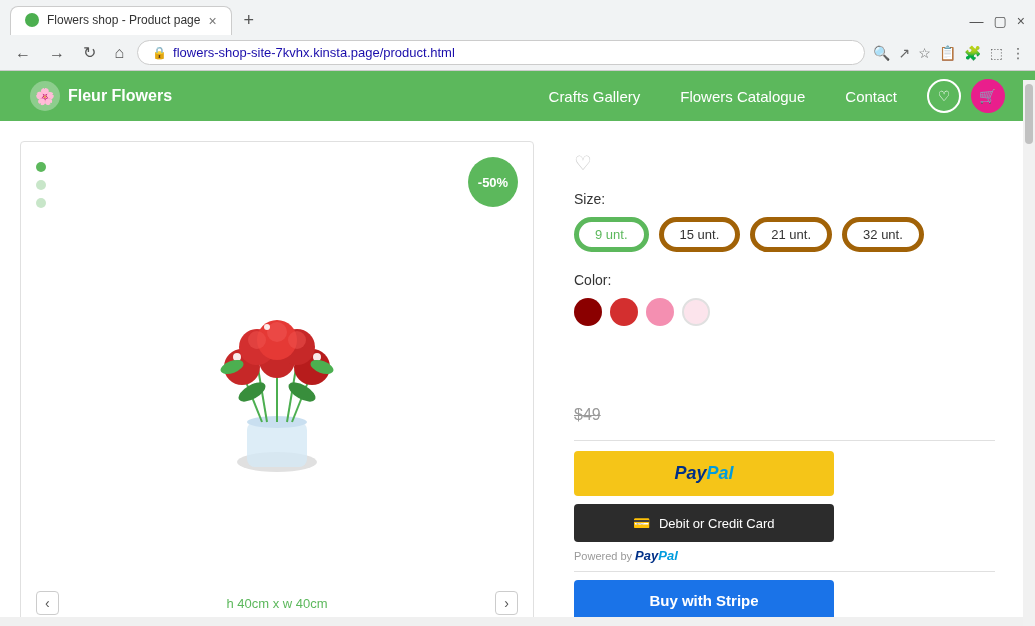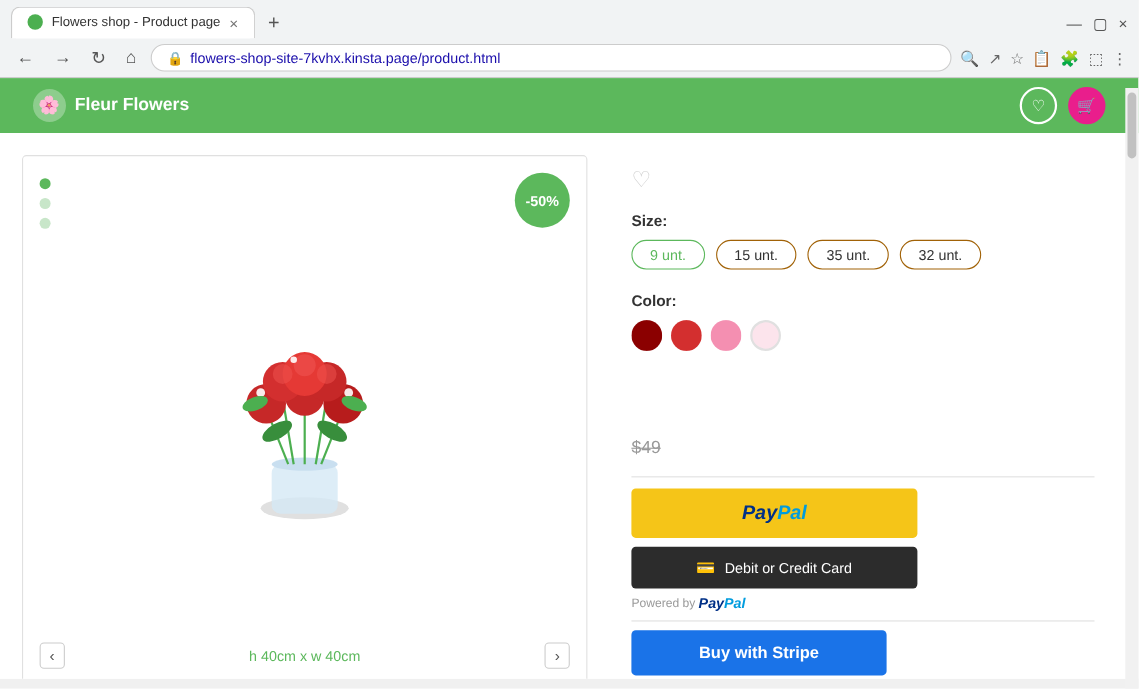--- a/index.html
+++ b/index.html
@@ -51,23 +51,23 @@
     .image-nav { position: absolute; bottom: 15px; left: 15px; right: 15px; display: flex; justify-content: space-between; align-items: center; }
     .img-nav-btn { background: none; border: 1px solid #ccc; border-radius: 4px; padding: 3px 8px; font-size: 14px; cursor: pointer; color: #555; }
     .image-dims { color: #5cb85c; font-size: 13px; }
 
     
     .product-info { flex: 1; padding: 10px 20px; }
     .product-title-row { display: flex; align-items: center; justify-content: space-between; margin-bottom: 16px; }
     .product-title { font-size: 28px; font-weight: 400; color: #333; }
     .wishlist-icon { color: #ccc; font-size: 20px; cursor: pointer; }
 
-    .section-label { font-size: 14px; font-weight: bold; color: #333; margin-bottom: 10px; }
+    .section-label { font-size: 14px; font-weight: normal; color: #333; margin-bottom: 10px; }
     .size-options { display: flex; gap: 10px; margin-bottom: 20px; }
-    .size-btn { border: 1px solid #a16207; border-radius: 20px; padding: 5px 16px; font-size: 13px; cursor: pointer; background: white; color: #333; }
+    .size-btn { border: 5px solid #a16207; border-radius: 20px; padding: 5px 16px; font-size: 13px; cursor: pointer; background: white; color: #333; }
     .size-btn-active { border-color: #5cb85c; color: #5cb85c; background: white; }
 
     .color-delivery-row { display: flex; gap: 60px; margin-bottom: 20px; flex-direction: column; }
     .color-section {}
     .color-swatches { display: flex; gap: 8px; margin-top: 8px; }
     .swatch { width: 28px; height: 28px; border-radius: 50%; cursor: pointer; border: 2px solid transparent; }
     .swatch-dark-red { background: #8b0000; }
     .swatch-red { background: #d32f2f; }
     .swatch-pink { background: #f48fb1; }
     .swatch-light-pink { background: #fce4ec; border: 2px solid #e0e0e0; }
@@ -88,21 +88,21 @@
     .paypal-text span { color: #009cde; }
 
     .card-btn { width: 260px; background: #2c2c2c; border: none; border-radius: 4px; padding: 11px; display: flex; align-items: center; justify-content: center; gap: 8px; cursor: pointer; color: white; font-size: 13px; margin-bottom: 6px; }
     .card-icon { font-size: 14px; }
 
     .powered-by { font-size: 11px; color: #999; display: flex; align-items: center; gap: 3px; margin-bottom: 8px; }
     .powered-paypal { font-size: 13px; font-weight: bold; color: #003087; font-style: italic; }
     .powered-paypal span { color: #009cde; }
 
     .stripe-divider { border: none; border-top: 1px solid #e0e0e0; margin: 8px 0; }
-    .stripe-btn { width: 232px; background: #1a73e8; border: none; border-radius: 4px; padding: 12px; color: white; font-size: 15px; font-weight: bold; cursor: pointer; text-align: center; }
+    .stripe-btn { width: 260px; background: #1a73e8; border: none; border-radius: 4px; padding: 12px; color: white; font-size: 15px; font-weight: bold; cursor: pointer; text-align: center; }
 
     
     .scrollbar { position: absolute; right: 0; top: 80px; width: 12px; height: calc(626px - 80px); background: #f1f1f1; }
     .scrollbar-thumb { width: 8px; height: 60px; background: #c1c1c1; margin: 2px auto; border-radius: 4px; margin-top: 4px; }
   </style>
 </head>
 <body>
 
 <div style="position:relative;">
 
@@ -143,20 +143,25 @@
     </div>
   </div>
 
   <div class="page-content">
 
     <nav class="site-nav">
       <div class="nav-logo">
         <div class="logo-icon">🌸</div>
         <span>Fleur Flowers</span>
       </div>
+      <div class="nav-links">
+        <span>Crafts Gallery</span>
+        <span>Flowers Catalogue</span>
+        <span>Contact</span>
+      </div>
       <div class="nav-icons">
         <div class="nav-heart">♡</div>
         <div class="nav-cart">🛒</div>
       </div>
     </nav>
 
     <div class="product-area">
 
       <div class="image-panel">
         <div class="image-dots">
@@ -213,21 +218,21 @@
 
       <div class="product-info">
         <div class="product-title-row">
           <span class="wishlist-icon">♡</span>
         </div>
 
         <div class="section-label">Size:</div>
         <div class="size-options">
           <button class="size-btn size-btn-active">9 unt.</button>
           <button class="size-btn">15 unt.</button>
-          <button class="size-btn">35 unt.</button>
+          <button class="size-btn">21 unt.</button>
           <button class="size-btn">32 unt.</button>
         </div>
 
         <div class="color-delivery-row">
           <div class="color-section">
             <div class="section-label">Color:</div>
             <div class="color-swatches">
               <div class="swatch swatch-dark-red"></div>
               <div class="swatch swatch-red"></div>
               <div class="swatch swatch-pink"></div>

